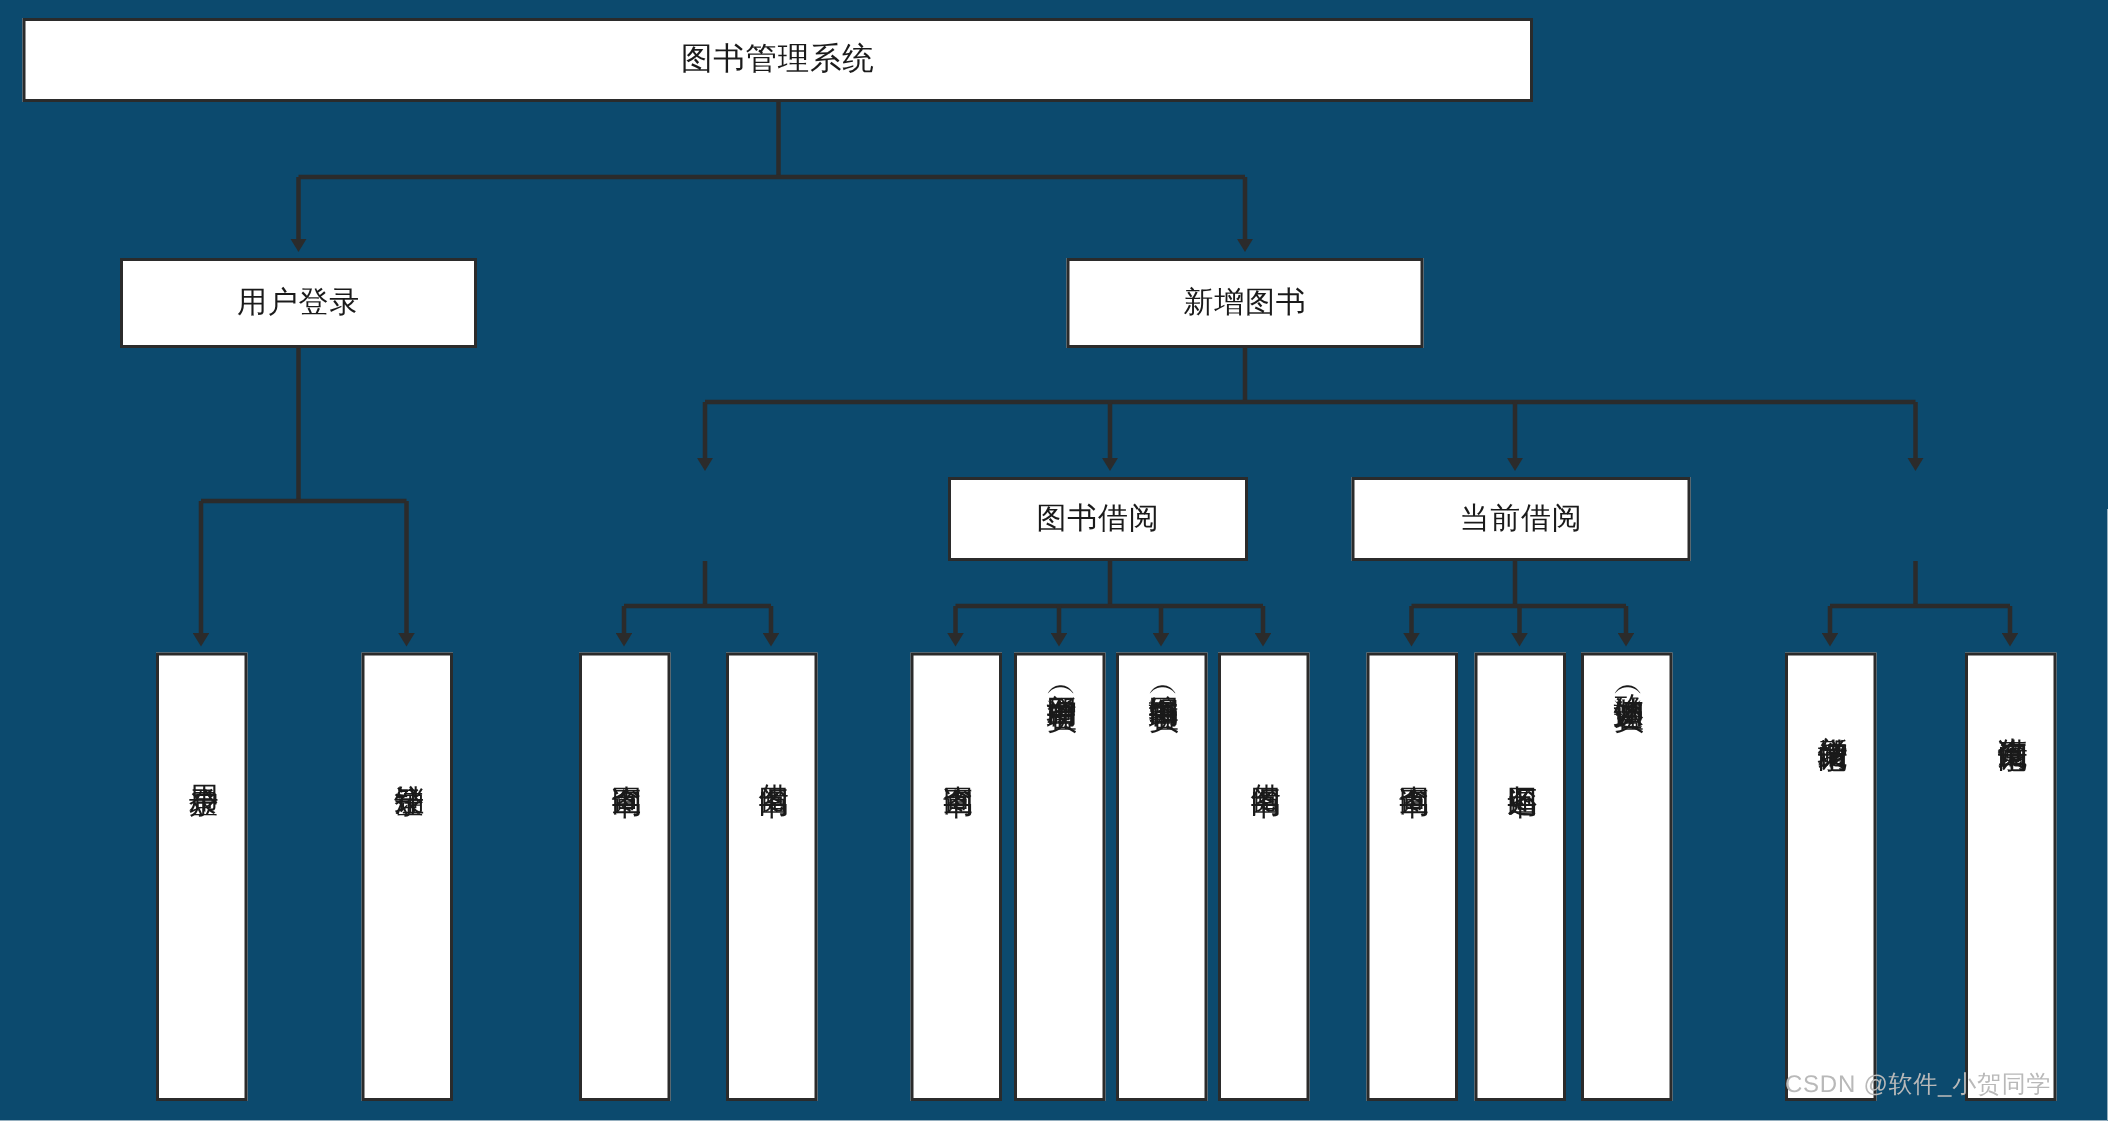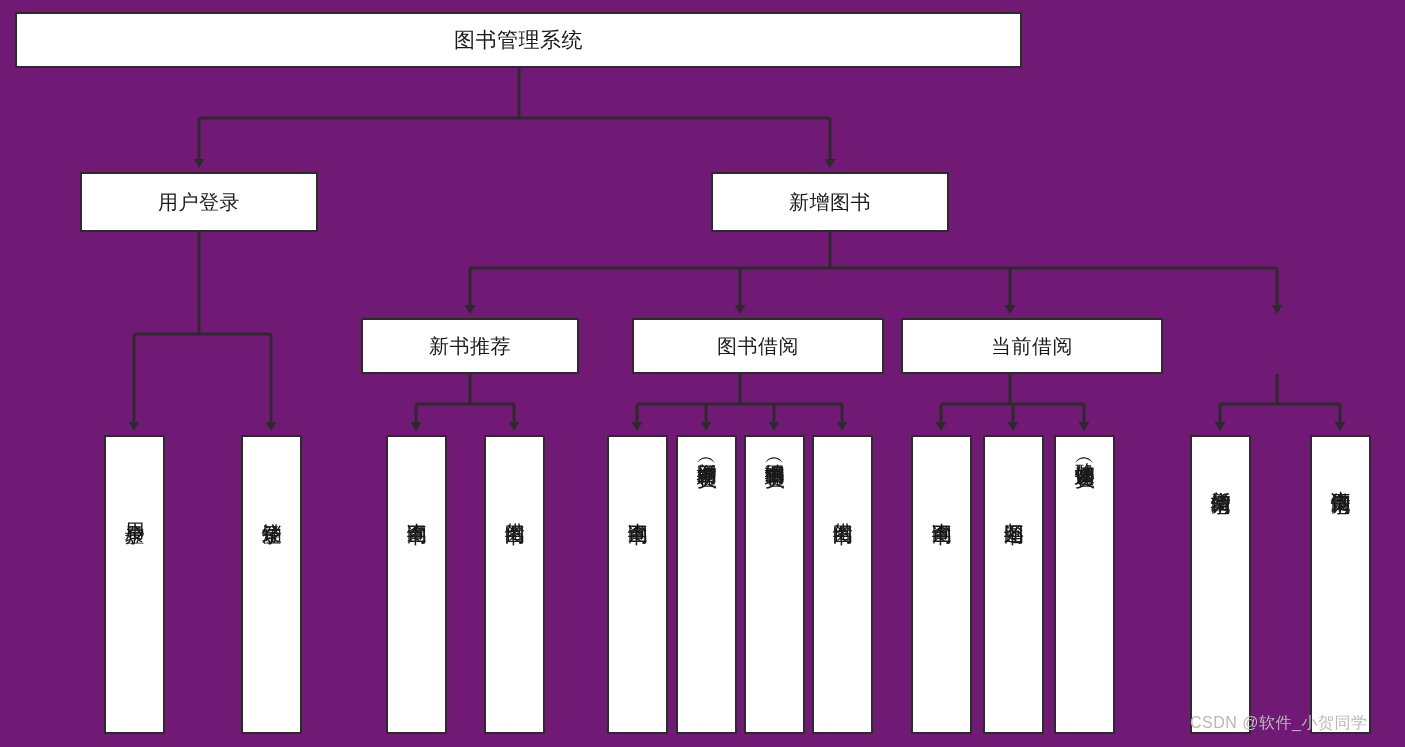--- a/index.html
+++ b/index.html
@@ -8,21 +8,21 @@
     padding: 0;
     background: #ffffff;
   }
   body {
     font-family: "Liberation Sans", "DejaVu Sans", sans-serif;
   }
   #canvas {
     position: relative;
     width: 1405px;
     height: 747px;
-    background: #701a75;
+    background: #0c4a6e;
     overflow: hidden;
     padding-left: 12px;
   }
   #edges {
     position: absolute;
     left: 0;
     top: 0;
     width: 1405px;
     height: 747px;
     pointer-events: none;
@@ -135,27 +135,24 @@
     <span class="htext">图书管理系统</span>
   </div>
 
   <div class="node level1" style="left:80px; top:172px; width:238px; height:60px;">
     <span class="htext">用户登录</span>
   </div>
   <div class="node level1" style="left:711px; top:172px; width:238px; height:60px;">
     <span class="htext">新增图书</span>
   </div>
 
-  <div class="node level2" style="left:361px; top:318px; width:218px; height:56px;">
-    <span class="htext">新书推荐</span>
-  </div>
-  <div class="node level2" style="left:632px; top:318px; width:252px; height:56px;font-family:Liberation Serif, serif;">
+  <div class="node level2" style="left:632px; top:318px; width:200px; height:56px;font-family:Liberation Serif, serif;">
     <span class="htext">图书借阅</span>
   </div>
-  <div class="node level2" style="left:901px; top:318px; width:262px; height:56px;">
+  <div class="node level2" style="left:901px; top:318px; width:226px; height:56px;">
     <span class="htext">当前借阅</span>
   </div>
 
   <div class="node leaf" style="left:104px; top:435px; width:61px; height:299px; padding-top:70px;">
     <span class="vtext">用户登录</span>
   </div>
   <div class="node leaf" style="left:241px; top:435px; width:61px; height:299px; padding-top:70px;">
     <span class="vtext">注销登录</span>
   </div>
 

